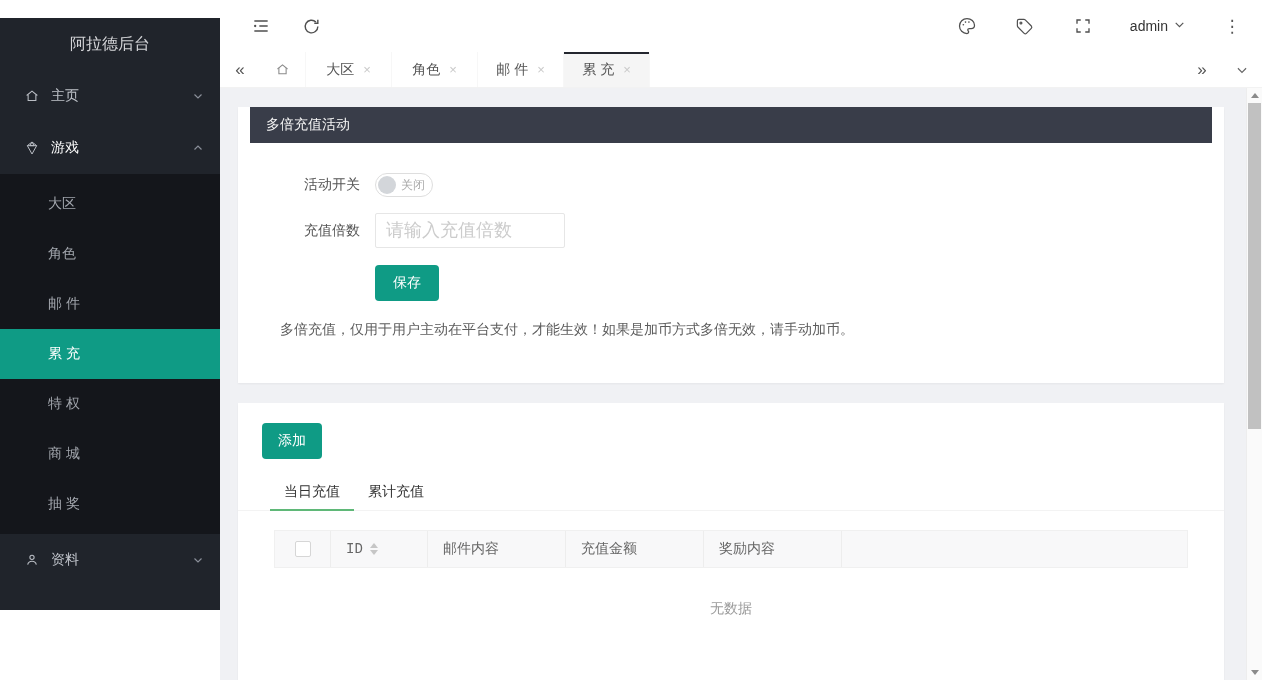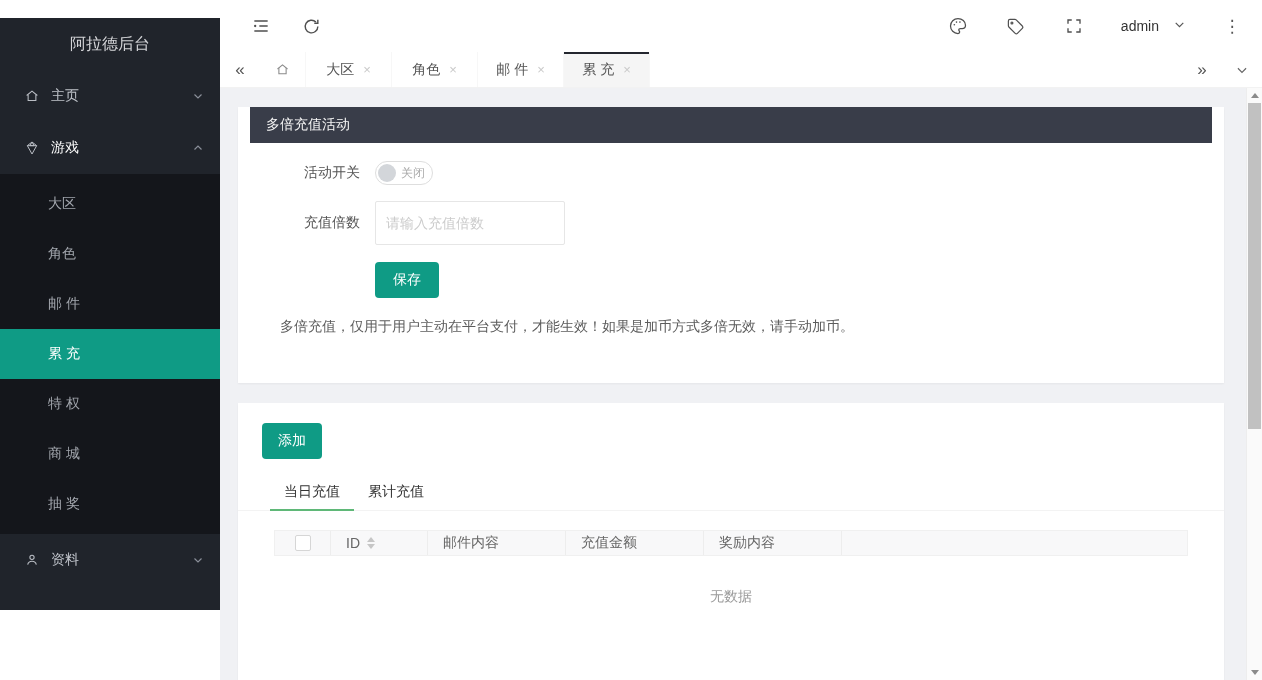--- a/index.html
+++ b/index.html
@@ -22,21 +22,21 @@
   .submenu-item { height:50px; display:flex; align-items:center; padding-left:48px;
                   color:#a2a6ad; font-size:14px; cursor:pointer; }
   .submenu-item.active { background:var(--accent-teal,#0f9b85); color:#fff; }
 
   
   .topbar { position:absolute; left:220px; top:0; width:1042px; height:52px; background:#fff;
             display:flex; align-items:center; }
   .tb-left { display:flex; align-items:center; gap:28px; padding-left:30px; }
   .tb-btn { width:22px; height:22px; display:flex; align-items:center; justify-content:center; cursor:pointer; }
   .tb-right { margin-left:auto; display:flex; align-items:center; gap:36px; padding-right:20px; }
-  .tb-user { display:flex; align-items:flex-start; gap:14px; font-size:14px; color:#333; cursor:pointer; }
+  .tb-user { display:flex; align-items:flex-start; gap:5px; font-size:14px; color:#333; cursor:pointer; }
   .tb-more { font-size:17px; color:#555; width:20px; text-align:center; cursor:pointer; }
 
   
   .tabbar { position:absolute; left:220px; top:52px; width:1042px; height:36px; background:#fff;
             display:flex; align-items:stretch; border-bottom:1px solid #f2f2f2; z-index:2; }
   .tab-nav-btn { width:40px; display:flex; align-items:center; justify-content:center;
                  color:#555; font-size:17px; cursor:pointer; }
   .tab-home { width:46px; display:flex; align-items:center; justify-content:center;
               cursor:pointer; border-right:1px solid #f7f7f7; }
   .tab { width:86px; display:flex; align-items:center; justify-content:center; gap:9px;
@@ -45,45 +45,45 @@
   .tab.active { background:#f5f5f5; box-shadow:inset 0 2px 0 #23262e; }
   .tab-spacer { flex:1; }
 
   
   .content { position:absolute; left:220px; top:88px; width:1026px; height:592px;
              background:#f0f1f4; overflow:hidden; }
   .panel { background:#fff; margin:0 22px 0 18px; box-shadow:0 1px 2px rgba(0,0,0,.05); }
   .panel1 { margin-top:19px; height:276px; }
   .p1-header { margin:15px 12px 0; height:36px; background:var(--header-dark,#393d49);
                color:#f5f5f5; font-size:14px; display:flex; align-items:center; padding-left:16px; }
-  .form-row { display:flex; align-items:center; margin-top:18px; }
+  .form-row { display:flex; align-items:center; margin-top:30px; }
   .form-row.second { margin-top:16px; }
   .form-label { width:122px; text-align:right; margin-right:15px; font-size:14px; color:#555; }
   .toggle { width:58px; height:24px; border:1px solid #dedede; border-radius:13px;
             display:flex; align-items:center; background:#fff; cursor:pointer; }
   .toggle-knob { width:18px; height:18px; border-radius:50%; background:#d3d6da; margin-left:2px; }
   .toggle-text { font-size:12px; color:#aaa; margin-left:5px; }
-  .text-input { width:190px; height:44px; border:1px solid #e6e6e6; border-radius:2px;
-                padding:0 10px; font-size:14px; color:#333; outline:none; }
+  .text-input { width:190px; height:35px; border:1px solid #e6e6e6; border-radius:2px;
+                padding:0 10px; font-size:18px; color:#333; outline:none; }
   .text-input::placeholder { color:#ccc; }
   .btn-teal { background:var(--accent-teal,#0f9b85); color:#fff; border:none; border-radius:4px;
               font-size:14px; cursor:pointer; font-family:inherit; }
   .save-btn { margin:17px 0 0 137px; width:64px; height:36px; }
   .p1-note { margin:20px 12px 0 42px; font-size:14px; color:#5c5c5c; }
 
   .panel2 { margin-top:20px; height:320px; }
   .add-btn { margin:20px 0 0 24px; width:60px; height:36px; }
   .p2-tabs { display:flex; margin-top:12px; padding-left:32px; height:40px;
              border-bottom:1px solid #f3f3f3; }
   .p2-tab { padding:0 14px; line-height:40px; font-size:14px; color:#333;
             position:relative; cursor:pointer; }
   .p2-tab.active::after { content:""; position:absolute; left:0; right:0; bottom:-1px;
                           height:2px; background:var(--tab-green,#5fb878); }
   .table { margin:19px 36px 0; }
-  .thead { display:flex; height:26px; background:#f8f8f9; border:1px solid #f0f0f0; }
+  .thead { display:flex; height:38px; background:#f8f8f9; border:1px solid #f0f0f0;font-family:Liberation Mono, monospace; }
   .th { display:flex; align-items:center; padding-left:15px; font-size:14px; color:#666;
         border-right:1px solid #ededed; height:100%; }
   .th-check { width:56px; justify-content:center; padding-left:0; }
   .th-id { width:97px; }
   .th-w1 { width:138px; } .th-w2 { width:132px; }
   .th-last { flex:1; border-right:none; }
   .checkbox { width:16px; height:16px; border:1px solid #d6d6d6; border-radius:2px;
               background:#fff; cursor:pointer; }
   .sort { display:flex; flex-direction:column; gap:2px; margin-left:7px; }
   .sort-up { width:0; height:0; border-left:4px solid transparent; border-right:4px solid transparent;

